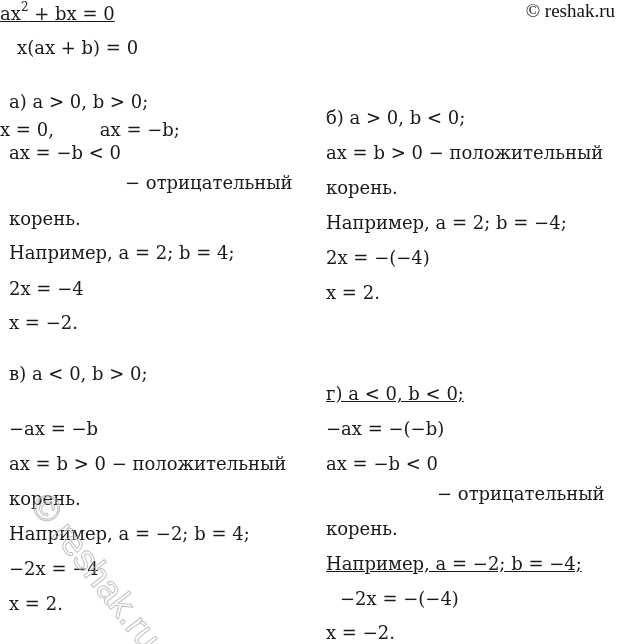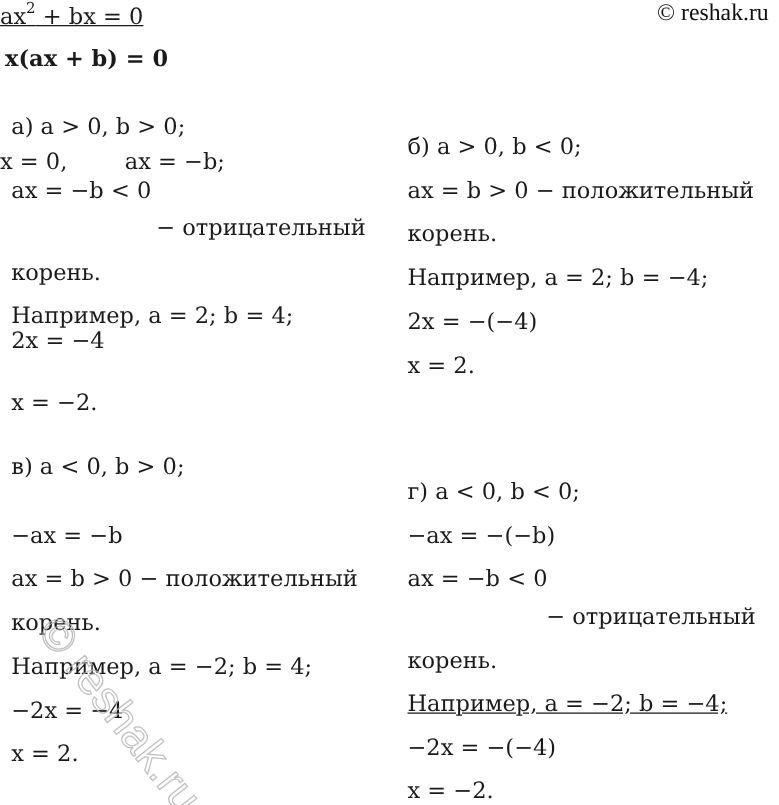--- a/index.html
+++ b/index.html
@@ -53,32 +53,32 @@
     }
   </style>
 </head>
 <body>
 
 <div class="watermark-top">© reshak.ru</div>
 
 <div class="line" style="left:0;top:3px;text-decoration:underline;">
   <span>ax</span><sup>2</sup><span> + bx = 0</span>
 </div>
-<div class="line" style="left:4px;top:37px;font-weight:bold;">x(ax + b) = 0</div>
+<div class="line" style="left:17px;top:37px;">x(ax + b) = 0</div>
 <div class="line" style="left:0;top:71px;margin-top:48px;">
   <span>x = 0,</span><span style="display:inline-block;width:46px;"></span><span>ax = −b;</span>
 </div>
 
 <div>
   <div class="line" style="left:9px;top:91px;">а) a &gt; 0, b &gt; 0;</div>
   <div class="line" style="left:9px;top:142px;">ax = −b &lt; 0</div>
   <div class="line" style="left:125px;top:172px;">− отрицательный</div>
   <div class="line" style="left:9px;top:208px;">корень.</div>
   <div class="line" style="left:9px;top:242px;">Например, a = 2; b = 4;</div>
-  <div class="line" style="left:9px;top:262px;">2x = −4</div>
+  <div class="line" style="left:9px;top:278px;">2x = −4</div>
   <div class="line" style="left:9px;top:312px;">x = −2.</div>
 </div>
 
 <div>
   <div class="line" style="left:326px;top:107px;">б) a &gt; 0, b &lt; 0;</div>
   <div class="line" style="left:326px;top:142px;">ax = b &gt; 0 − положительный</div>
   <div class="line" style="left:326px;top:177px;">корень.</div>
   <div class="line" style="left:326px;top:212px;">Например, a = 2; b = −4;</div>
   <div class="line" style="left:326px;top:247px;">2x = −(−4)</div>
   <div class="line" style="left:326px;top:282px;">x = 2.</div>
@@ -88,23 +88,23 @@
   <div class="line" style="left:9px;top:363px;">в) a &lt; 0, b &gt; 0;</div>
   <div class="line" style="left:9px;top:418px;">−ax = −b</div>
   <div class="line" style="left:9px;top:453px;">ax = b &gt; 0 − положительный</div>
   <div class="line" style="left:9px;top:488px;">корень.</div>
   <div class="line" style="left:9px;top:523px;">Например, a = −2; b = 4;</div>
   <div class="line" style="left:9px;top:558px;">−2x = −4</div>
   <div class="line" style="left:9px;top:593px;">x = 2.</div>
 </div>
 
 <div>
-  <div class="line" style="left:326px;top:383px;">г) a &lt; 0, b &lt; 0;</div>
+  <div class="line" style="left:326px;top:383px;text-decoration:underline;">г) a &lt; 0, b &lt; 0;</div>
   <div class="line" style="left:326px;top:418px;">−ax = −(−b)</div>
   <div class="line" style="left:326px;top:453px;">ax = −b &lt; 0</div>
   <div class="line" style="left:437px;top:483px;">− отрицательный</div>
   <div class="line" style="left:326px;top:518px;">корень.</div>
   <div class="line" style="left:326px;top:553px;text-decoration:underline;">Например, a = −2; b = −4;</div>
-  <div class="line" style="left:326px;top:588px;">−2x = −(−4)</div>
+  <div class="line" style="left:340px;top:588px;">−2x = −(−4)</div>
   <div class="line" style="left:326px;top:622px;">x = −2.</div>
 </div>
 
 <div class="wm-diagonal">© reshak.ru</div>
 
 </body></html>

